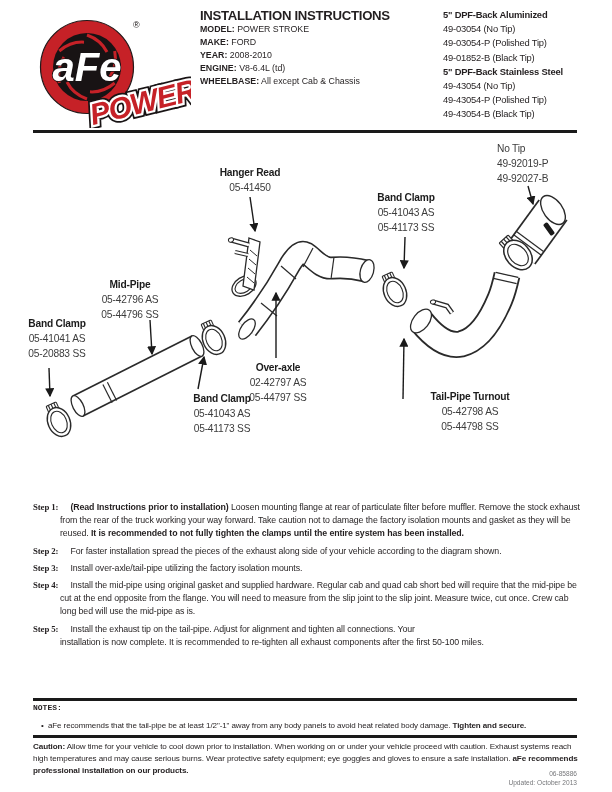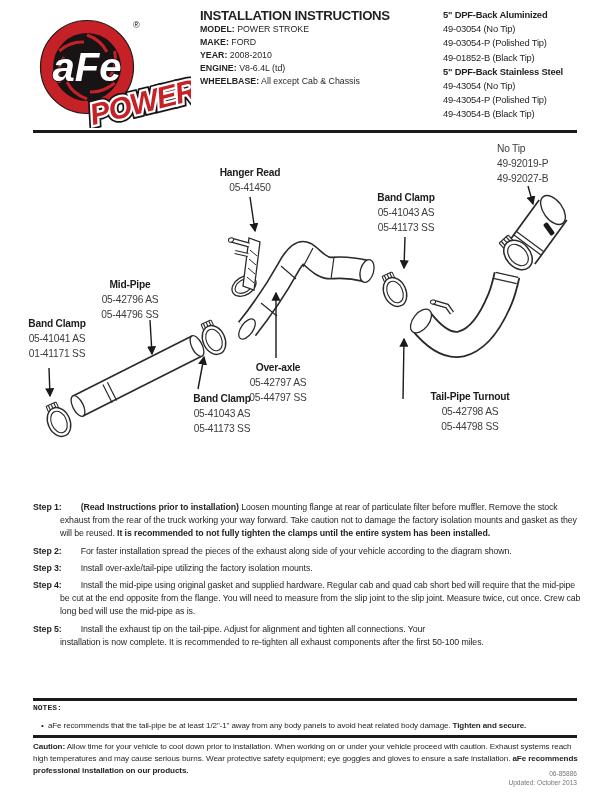--- a/index.html
+++ b/index.html
@@ -32,21 +32,21 @@
   .diagram svg { position:absolute; left:0; top:0; }
   .dlabel { position:absolute; font-size:10.2px; line-height:14.8px; letter-spacing:-0.2px;
             text-align:center; transform:translateX(-50%); white-space:nowrap; color:#3c3c3c; }
   .dlabel .t { font-weight:bold; color:#1c1c1c; }
   .dlabel.la { transform:none; text-align:left; }
 
   
   .steps { left:33px; top:501px; width:549px; }
   .step { font-size:8.8px; line-height:13.2px; margin:0 0 4px 0;
           padding-left:27px; text-indent:-27px; letter-spacing:-0.1px; }
-  .step .lbl { font-weight:bold; margin-right:19px; }
+  .step .lbl { font-weight:bold; margin-right:12px;font-family:Liberation Serif, serif; }
   .step .bi { font-weight:bold; }
   .step .be { font-weight:bold; }
   .step .txt { white-space:pre-line; }
 
   
   .notes { left:33px; top:703px; width:548px; }
   .notes-title { font-size:8px; font-weight:bold;font-family:Liberation Mono, monospace; }
   .notes-bullet { font-size:8px; line-height:11.5px; margin-top:8px; padding-left:8px; letter-spacing:-0.1px; }
   .notes-bullet .be { font-weight:bold; }
   .caution { left:33px; top:741px; width:548px; font-size:8.1px; line-height:12.2px; letter-spacing:-0.1px; }
@@ -207,25 +207,25 @@
     <div>05-41173 SS</div>
   </div>
   <div class="dlabel" style="left:130px; top:138px;">
     <div class="t">Mid-Pipe</div>
     <div>05-42796 AS</div>
     <div>05-44796 SS</div>
   </div>
   <div class="dlabel" style="left:57px; top:177px;">
     <div class="t">Band Clamp</div>
     <div>05-41041 AS</div>
-    <div>01-41171 SS</div>
+    <div>05-20883 SS</div>
   </div>
   <div class="dlabel" style="left:278px; top:221px;">
     <div class="t">Over-axle</div>
-    <div>05-42797 AS</div>
+    <div>02-42797 AS</div>
     <div>05-44797 SS</div>
   </div>
   <div class="dlabel" style="left:222px; top:252px;">
     <div class="t">Band Clamp</div>
     <div>05-41043 AS</div>
     <div>05-41173 SS</div>
   </div>
   <div class="dlabel" style="left:470px; top:250px;">
     <div class="t">Tail-Pipe Turnout</div>
     <div>05-42798 AS</div>

